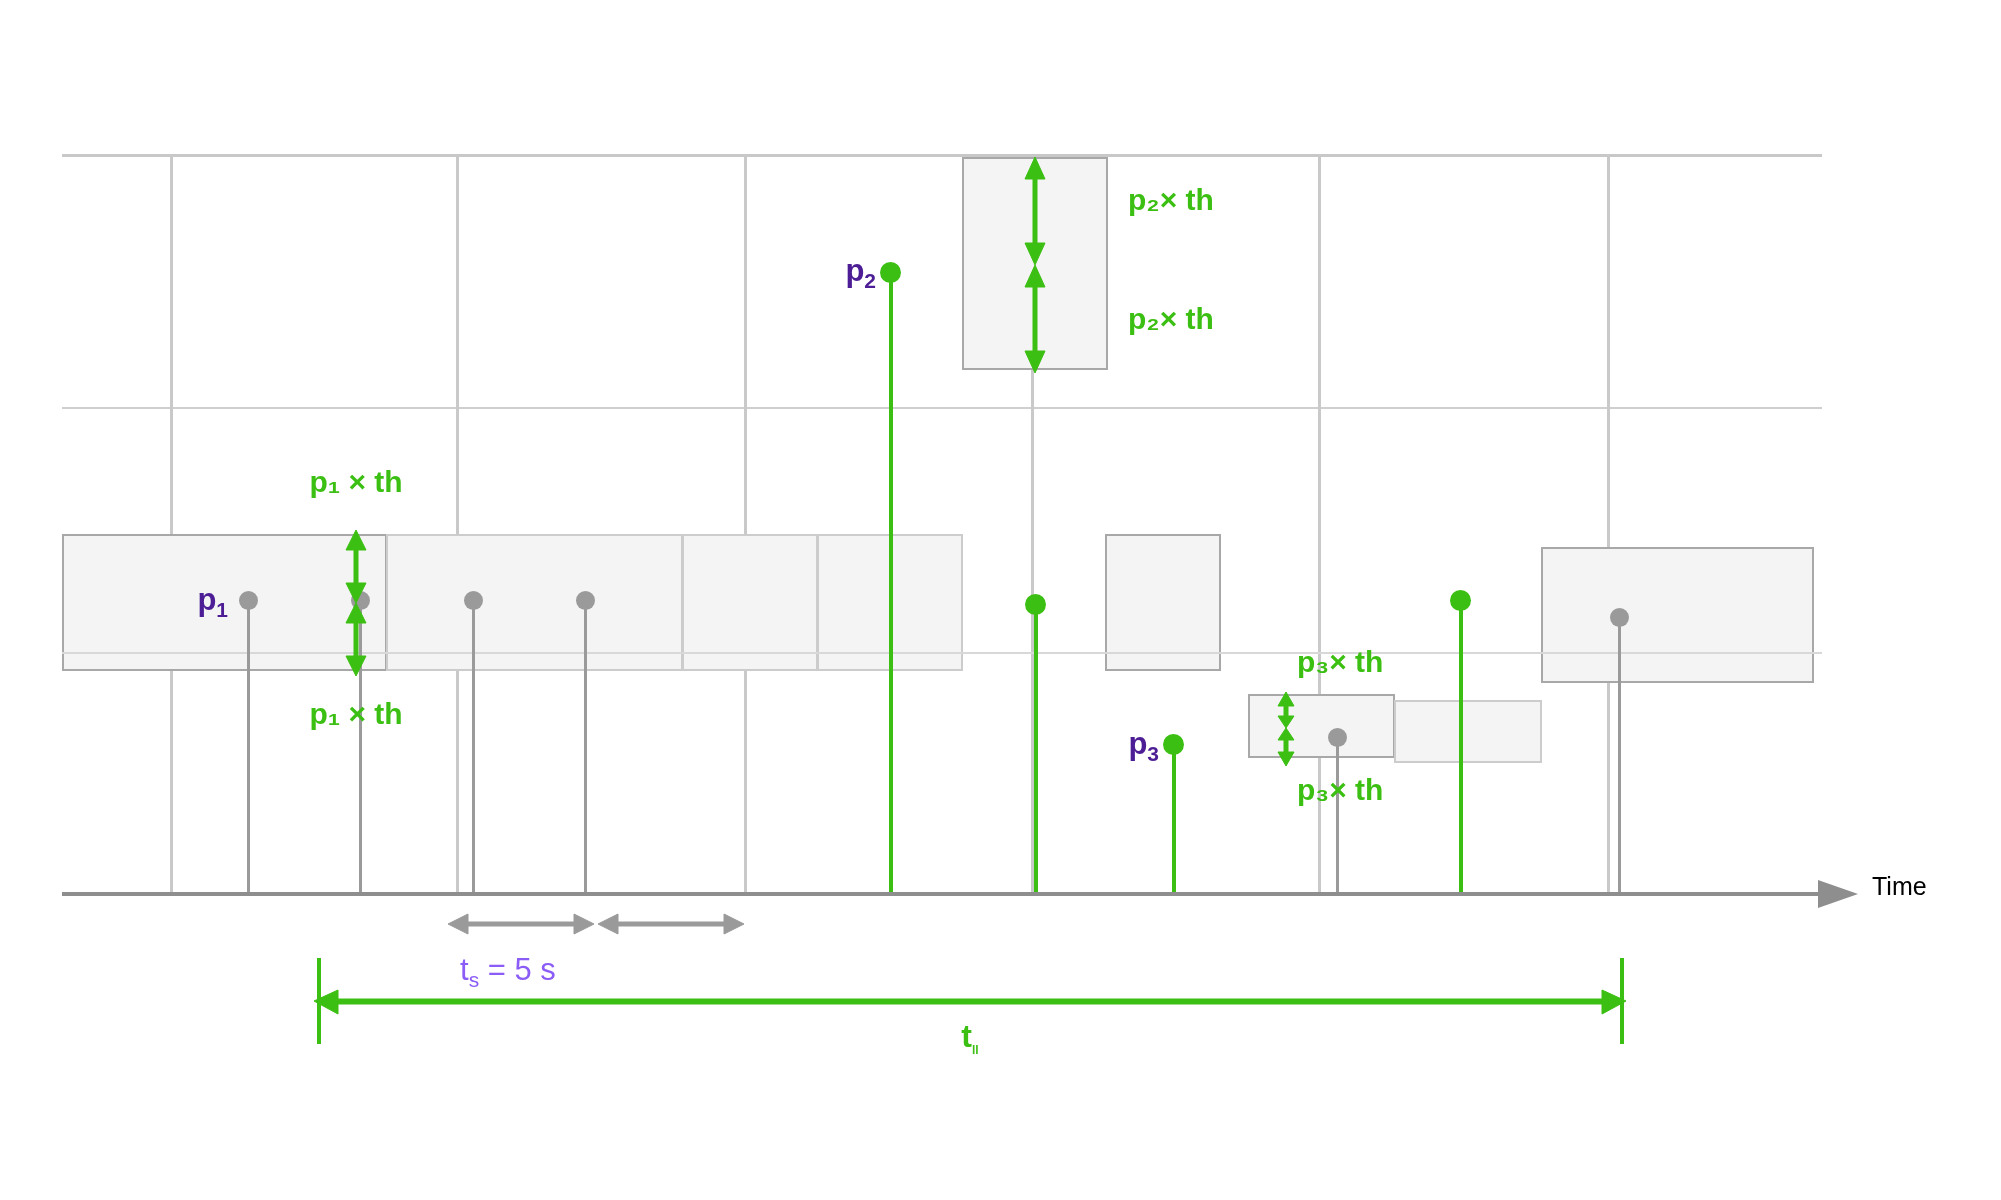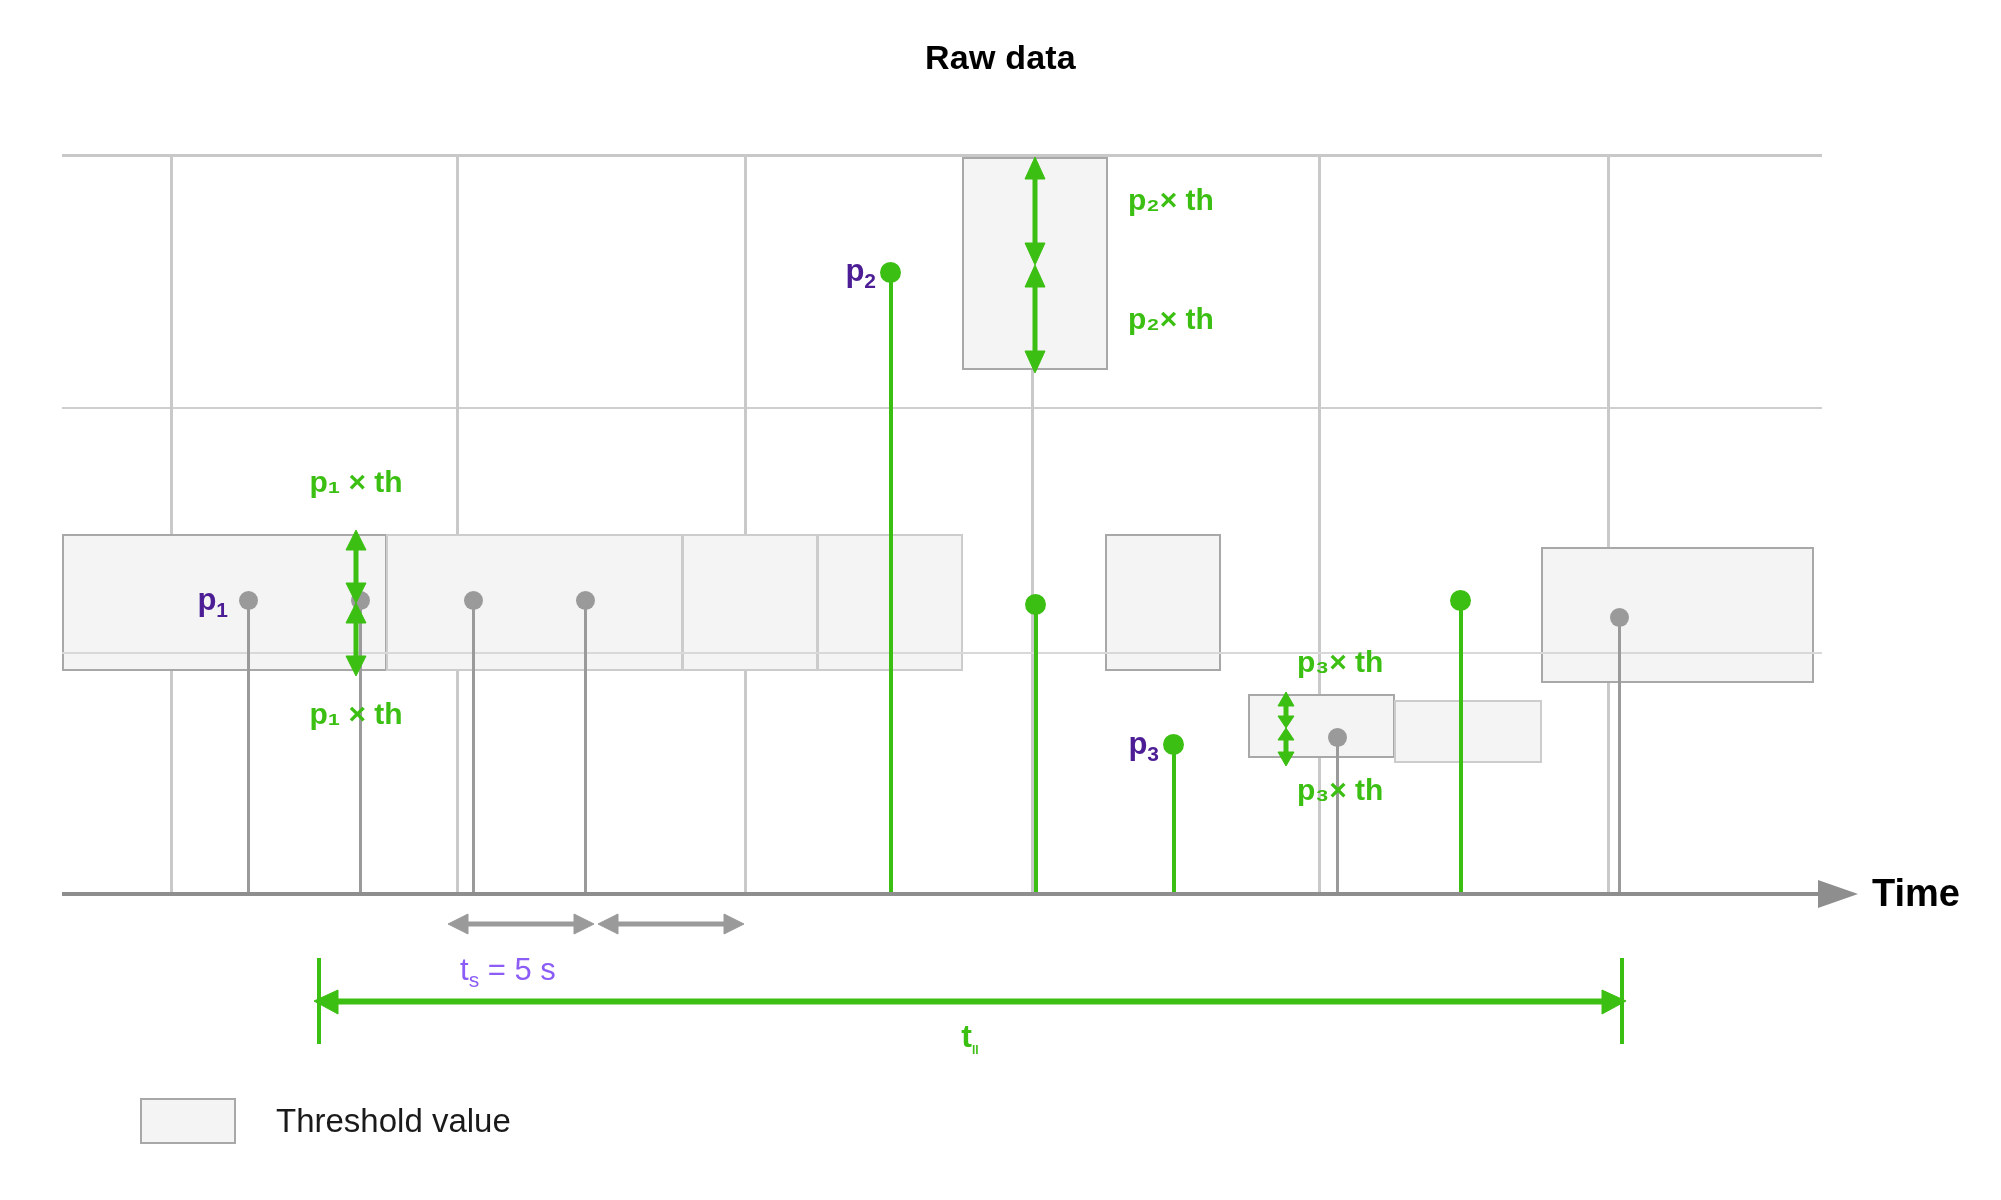--- a/index.html
+++ b/index.html
@@ -26,36 +26,35 @@
   .stem-green{background:#3cbf13;width:4px;}
   .dot-grey{width:19px;height:19px;border-radius:50%;background:#9a9a9a;}
   .dot-green{width:21px;height:21px;border-radius:50%;background:#3cbf13;}
 
   .lbl{color:#4c1d95;font-size:31px;font-weight:bold;white-space:nowrap;}
   .lbl sub{font-size:21px;font-weight:bold;}
   .glbl{color:#3cbf13;font-size:30px;font-weight:bold;white-space:nowrap;}
   .glbl sub{font-size:12px;}
 
   .axis{background:#8e8e8e;height:4px;}
-  .axis-label{font-size:38px;font-weight:bold;color:#000;}
+  .axis-label{font-size:25px;font-weight:normal;color:#000;}
 
   .ts-label{font-size:31px;font-weight:normal;color:#8b5cf6;white-space:nowrap;}
   .ts-label sub{font-size:21px;}
 
   .legend-box{width:96px;height:46px;background:#f4f4f4;border:2px solid #a8a8a8;box-sizing:border-box;}
   .legend-text{font-size:33px;color:#1a1a1a;}
 
   svg{display:block;overflow:visible;}
 </style>
 </head>
 <body>
 
 <div id="root">
 
-  <div class="abs title">Raw data</div>
 
   <div class="abs hline strong" style="left:62px;top:154px;width:1760px;"></div>
   <div class="abs hline" style="left:62px;top:407px;width:1760px;"></div>
 
   <div class="abs vline" style="left:170px;top:155px;width:3px;height:740px;"></div>
   <div class="abs vline" style="left:456px;top:155px;width:3px;height:740px;"></div>
   <div class="abs vline" style="left:744px;top:155px;width:3px;height:740px;"></div>
   <div class="abs vline" style="left:1031px;top:155px;width:3px;height:740px;"></div>
   <div class="abs vline" style="left:1318px;top:155px;width:3px;height:740px;"></div>
   <div class="abs vline" style="left:1607px;top:155px;width:3px;height:740px;"></div>
@@ -178,18 +177,14 @@
     <g fill="#3cbf13" stroke="#3cbf13">
       <rect x="18" y="15" width="1282" height="5"></rect>
       <polygon points="2,17 26,6 26,30"></polygon>
       <polygon points="1314,17 1290,6 1290,30"></polygon>
     </g>
   </svg>
   <div class="abs glbl" style="left:970px;top:1018px;transform:translateX(-50%);font-size:32px;">
     <span>t</span><sub>ll</sub>
   </div>
 
-  <div class="abs" style="left:140px;top:1098px;display:flex;align-items:center;gap:40px;">
-    <div class="legend-box"></div>
-    <div class="legend-text">Threshold value</div>
-  </div>
 
 </div>
 
 </body></html>

